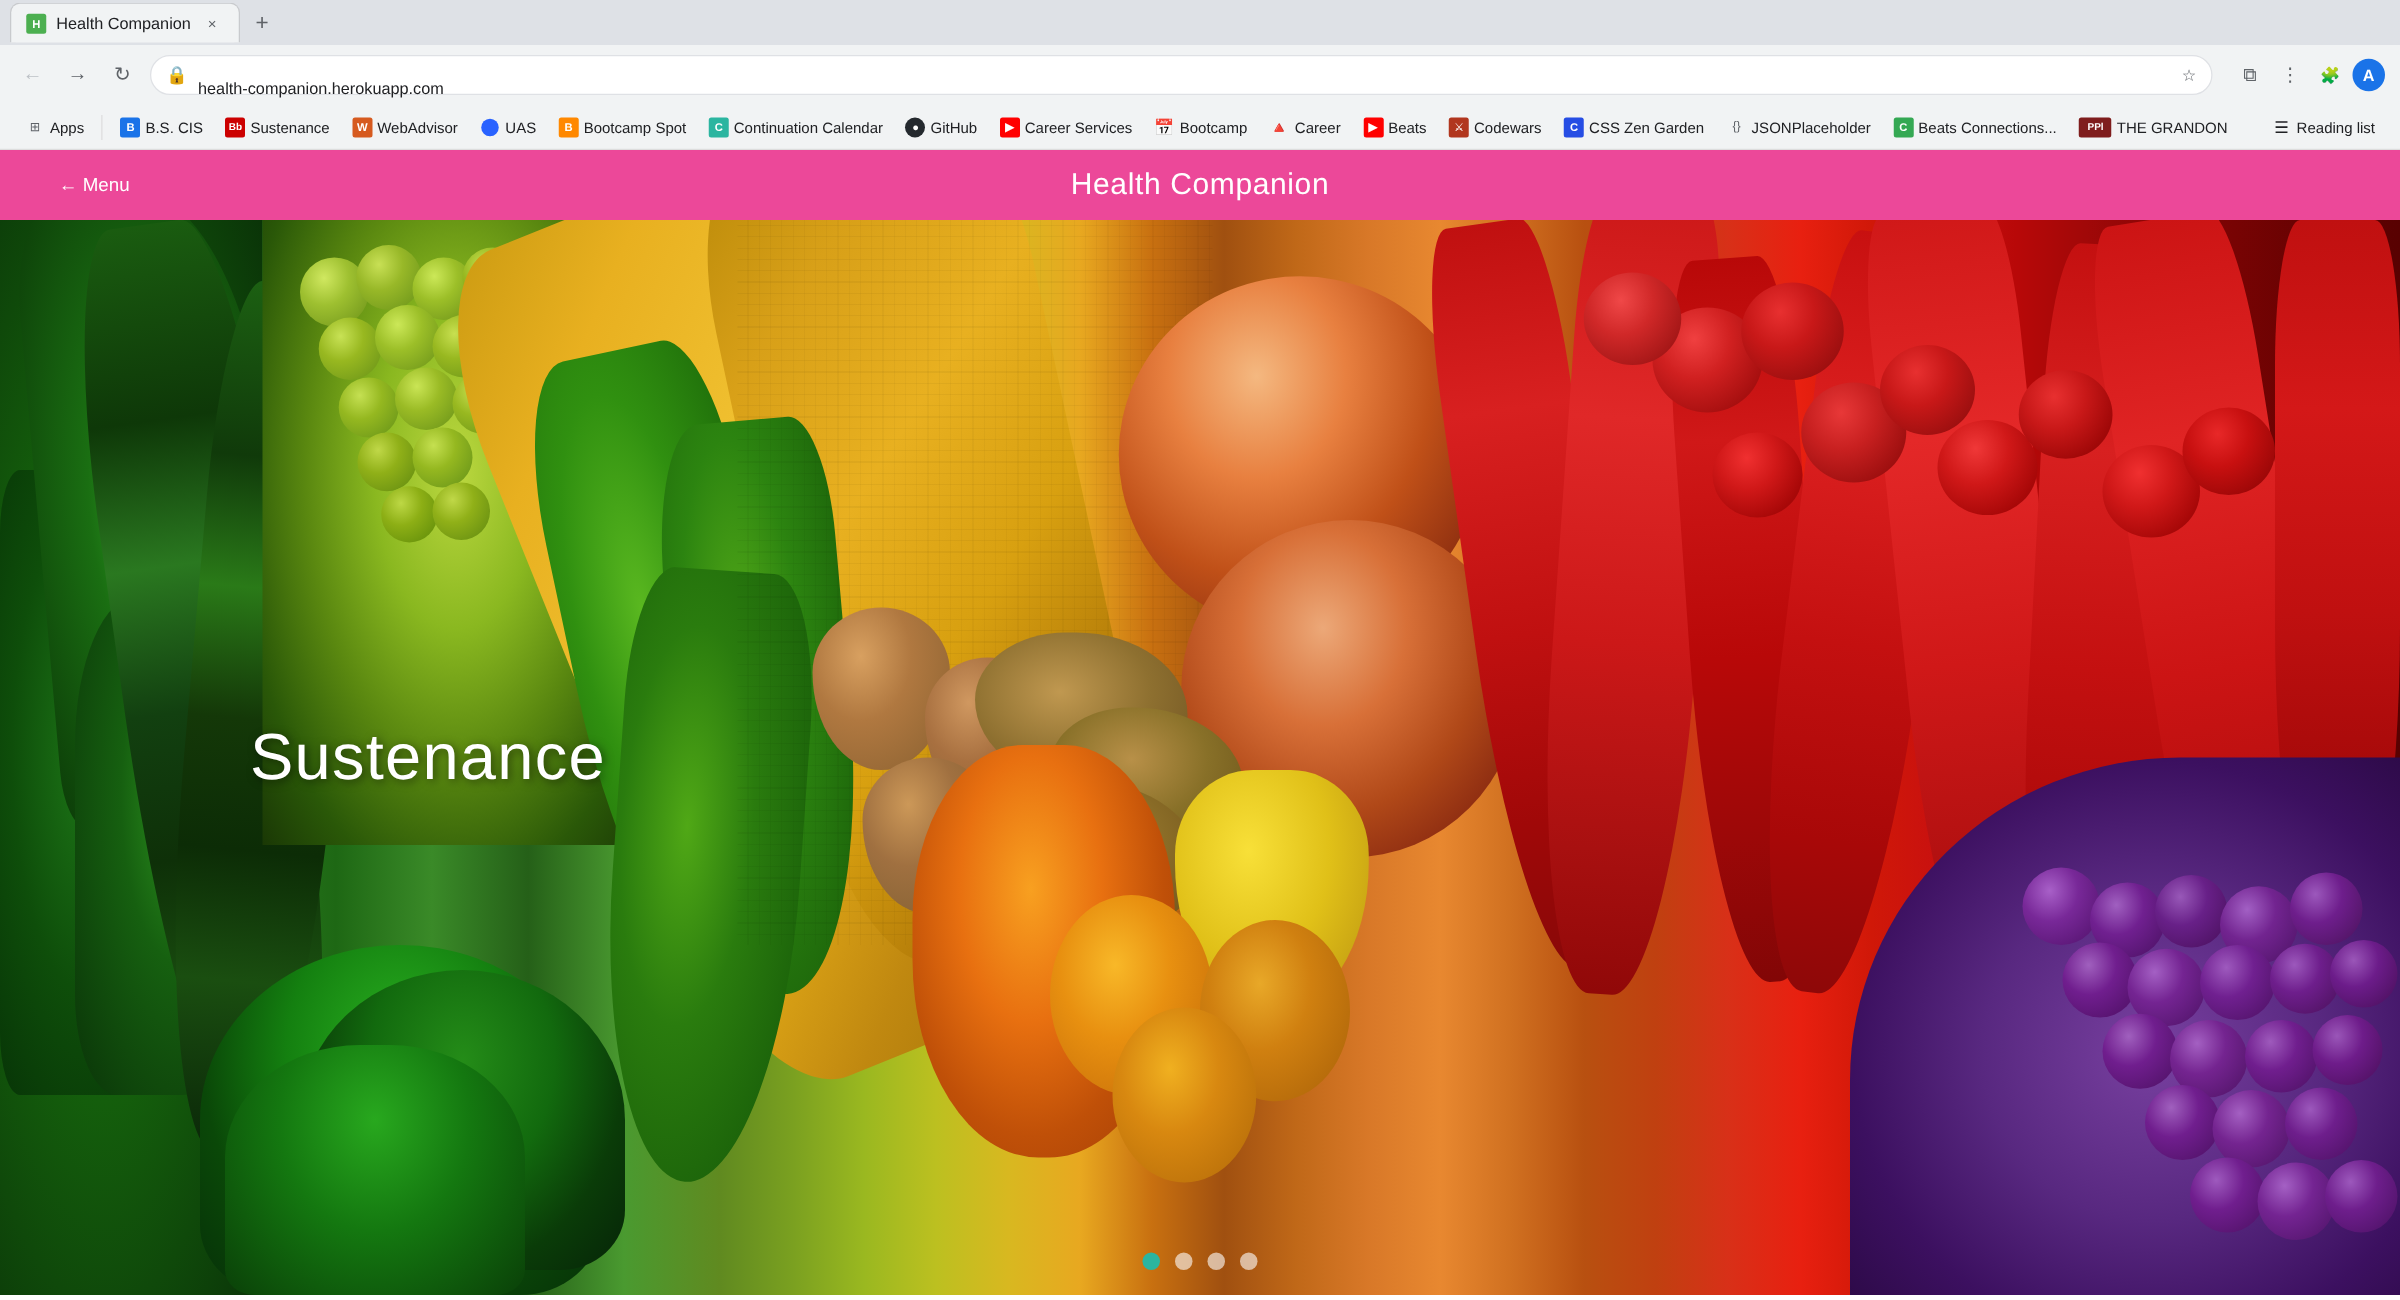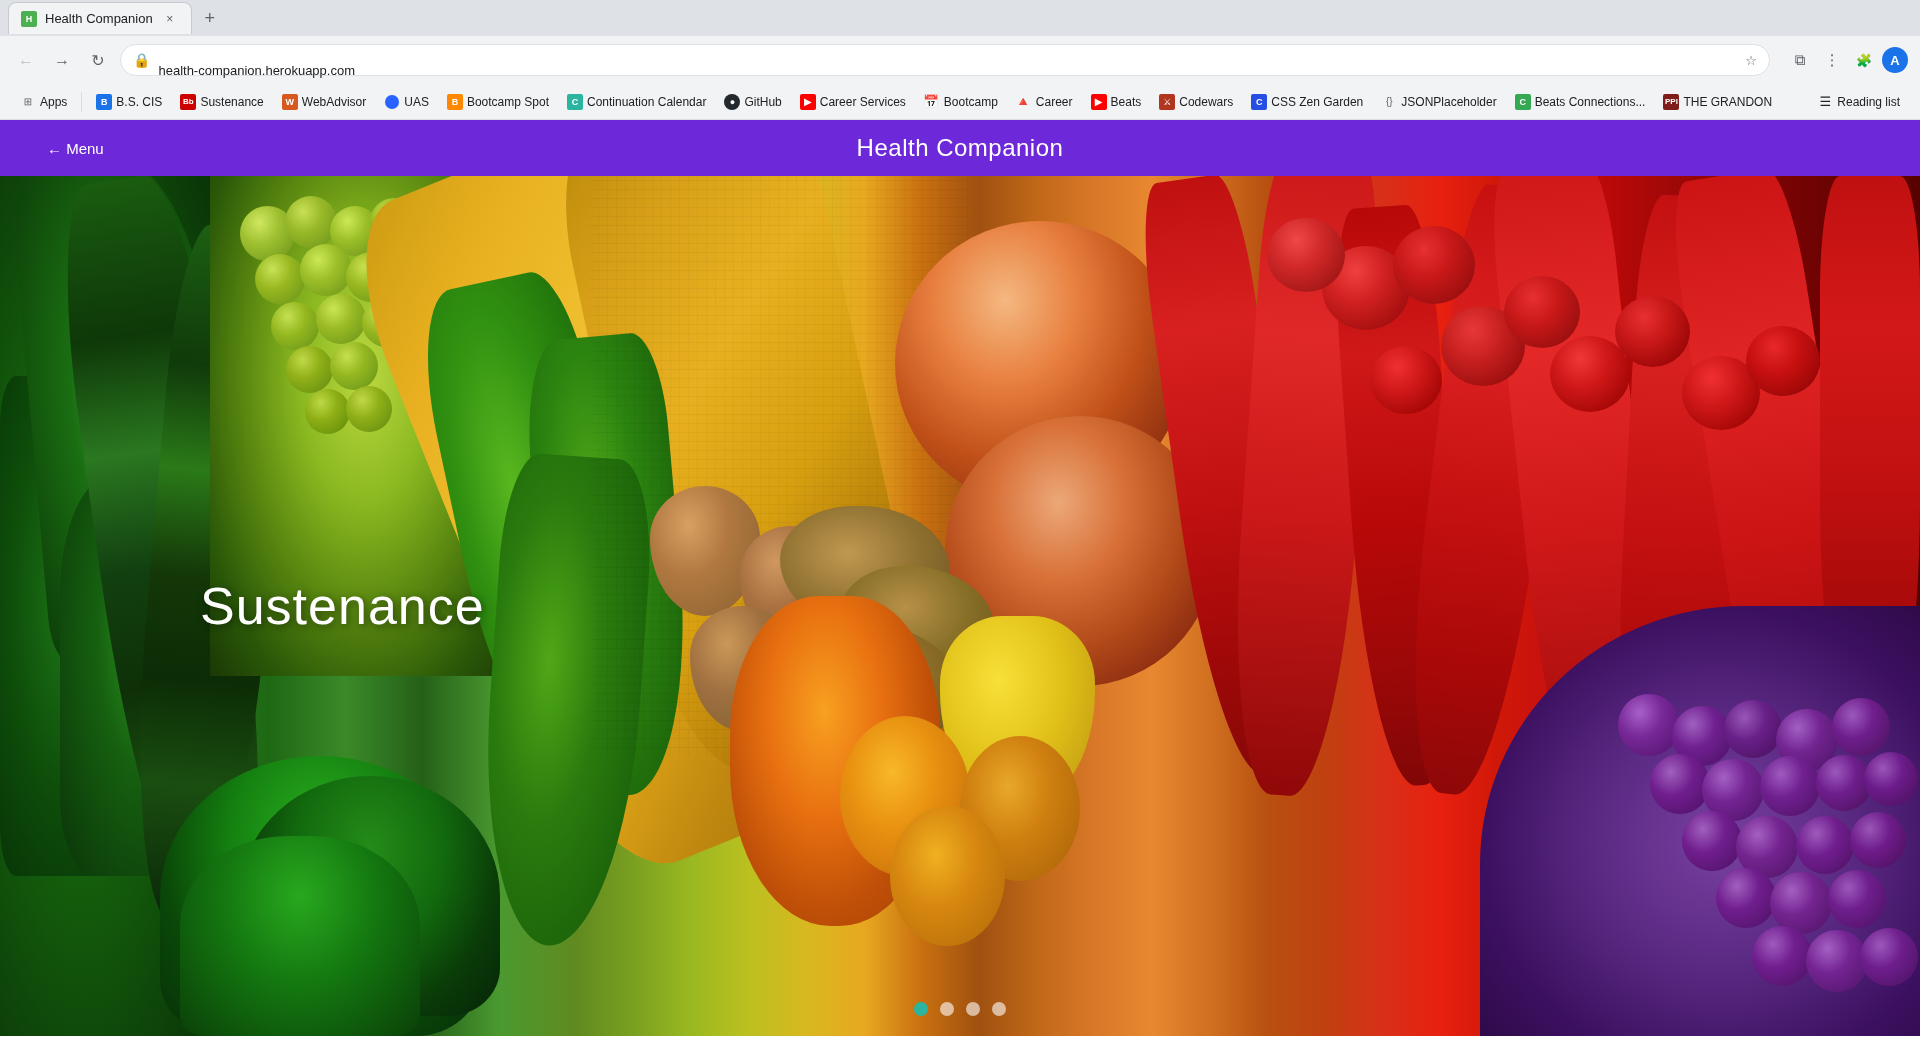--- a/index.html
+++ b/index.html
@@ -143,31 +143,31 @@
     </div>
     <div class="bookmark">
       <span class="bookmark-icon" style="color:#5f6368;font-size:10px;width:16px;height:16px;display:flex;align-items:center;justify-content:center;">{}</span>
       <span>JSONPlaceholder</span>
     </div>
     <div class="bookmark">
       <span class="bookmark-icon" style="background:#34a853;color:white;border-radius:2px;width:16px;height:16px;display:flex;align-items:center;justify-content:center;font-size:9px;font-weight:bold;">C</span>
       <span>Beats Connections...</span>
     </div>
     <div class="bookmark">
-      <span class="bookmark-icon" style="background:#7f1d1d;color:white;border-radius:2px;width:16px;height:16px;display:flex;align-items:center;justify-content:center;font-size:8px;font-weight:bold;">PPl</span>
+      <span class="bookmark-icon" style="background:#7f1d1d;color:white;border-radius:2px;width:26px;height:16px;display:flex;align-items:center;justify-content:center;font-size:8px;font-weight:bold;">PPl</span>
       <span>THE GRANDON</span>
     </div>
     <div class="bookmark reading-list">
       <span class="bookmark-icon" style="font-size:13px;">☰</span>
       <span>Reading list</span>
     </div>
   </div>
 </div>
 
-<div class="app-header" style="background:#6d28d9;padding-left:47px;">
+<div class="app-header" style="background:#ec4899;padding-left:47px;">
   <div class="menu-btn">
     <span>← Menu</span>
   </div>
   <div class="app-title">Health Companion</div>
 </div>
 
 <div class="hero">
 
   <div style="position:absolute;top:0;left:0;width:100%;height:100%;background:linear-gradient(to right, #0d3808 0%, #1a5c10 5%, #2a7a20 10%, #1e6814 14%, #3a8a28 18%, #256018 22%, #4a9a30 26%, #608a20 30%, #7aa020 33%, #9ab820 36%, #bcc020 39%, #d8b820 42%, #e8a820 45%, #c87010 48%, #a05010 51%, #c06818 54%, #d87828 57%, #e88830 60%, #d07020 63%, #b85010 66%, #c04010 69%, #d83018 72%, #e82010 75%, #d01808 78%, #c81010 81%, #b80808 84%, #a00808 87%, #8a0505 90%, #780303 93%, #680202 96%, #580101 100%);"></div>
 

